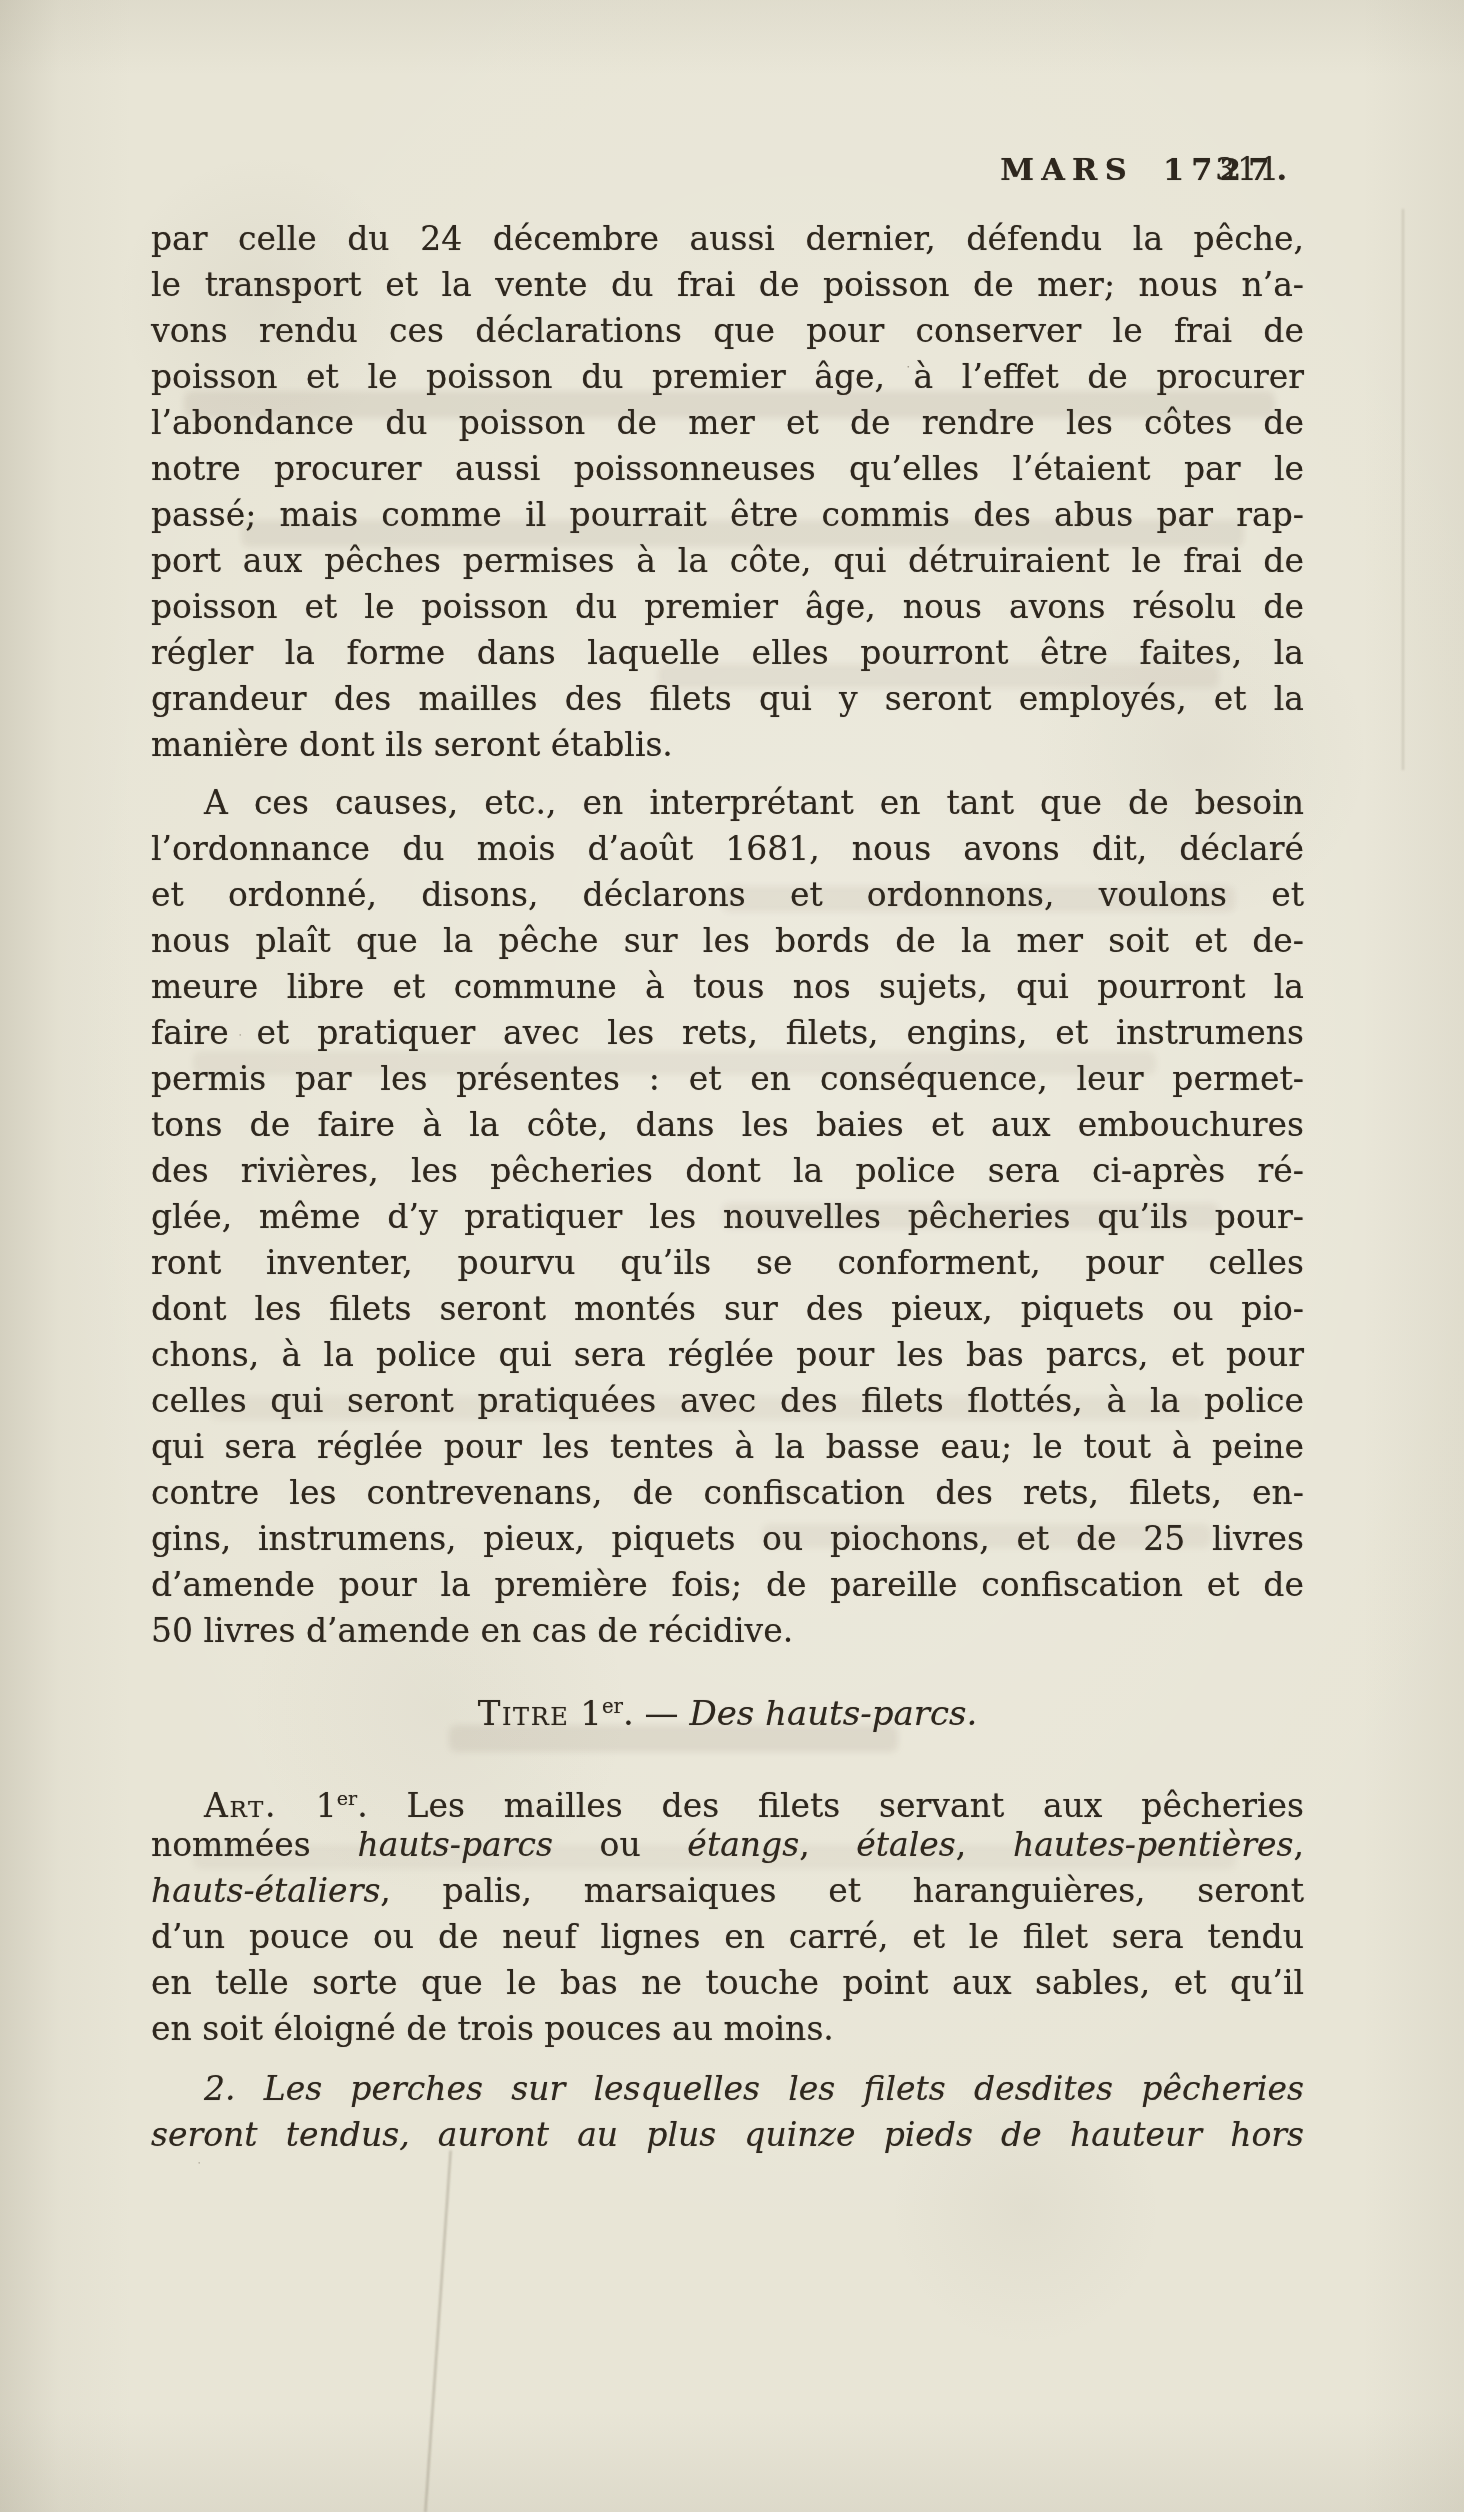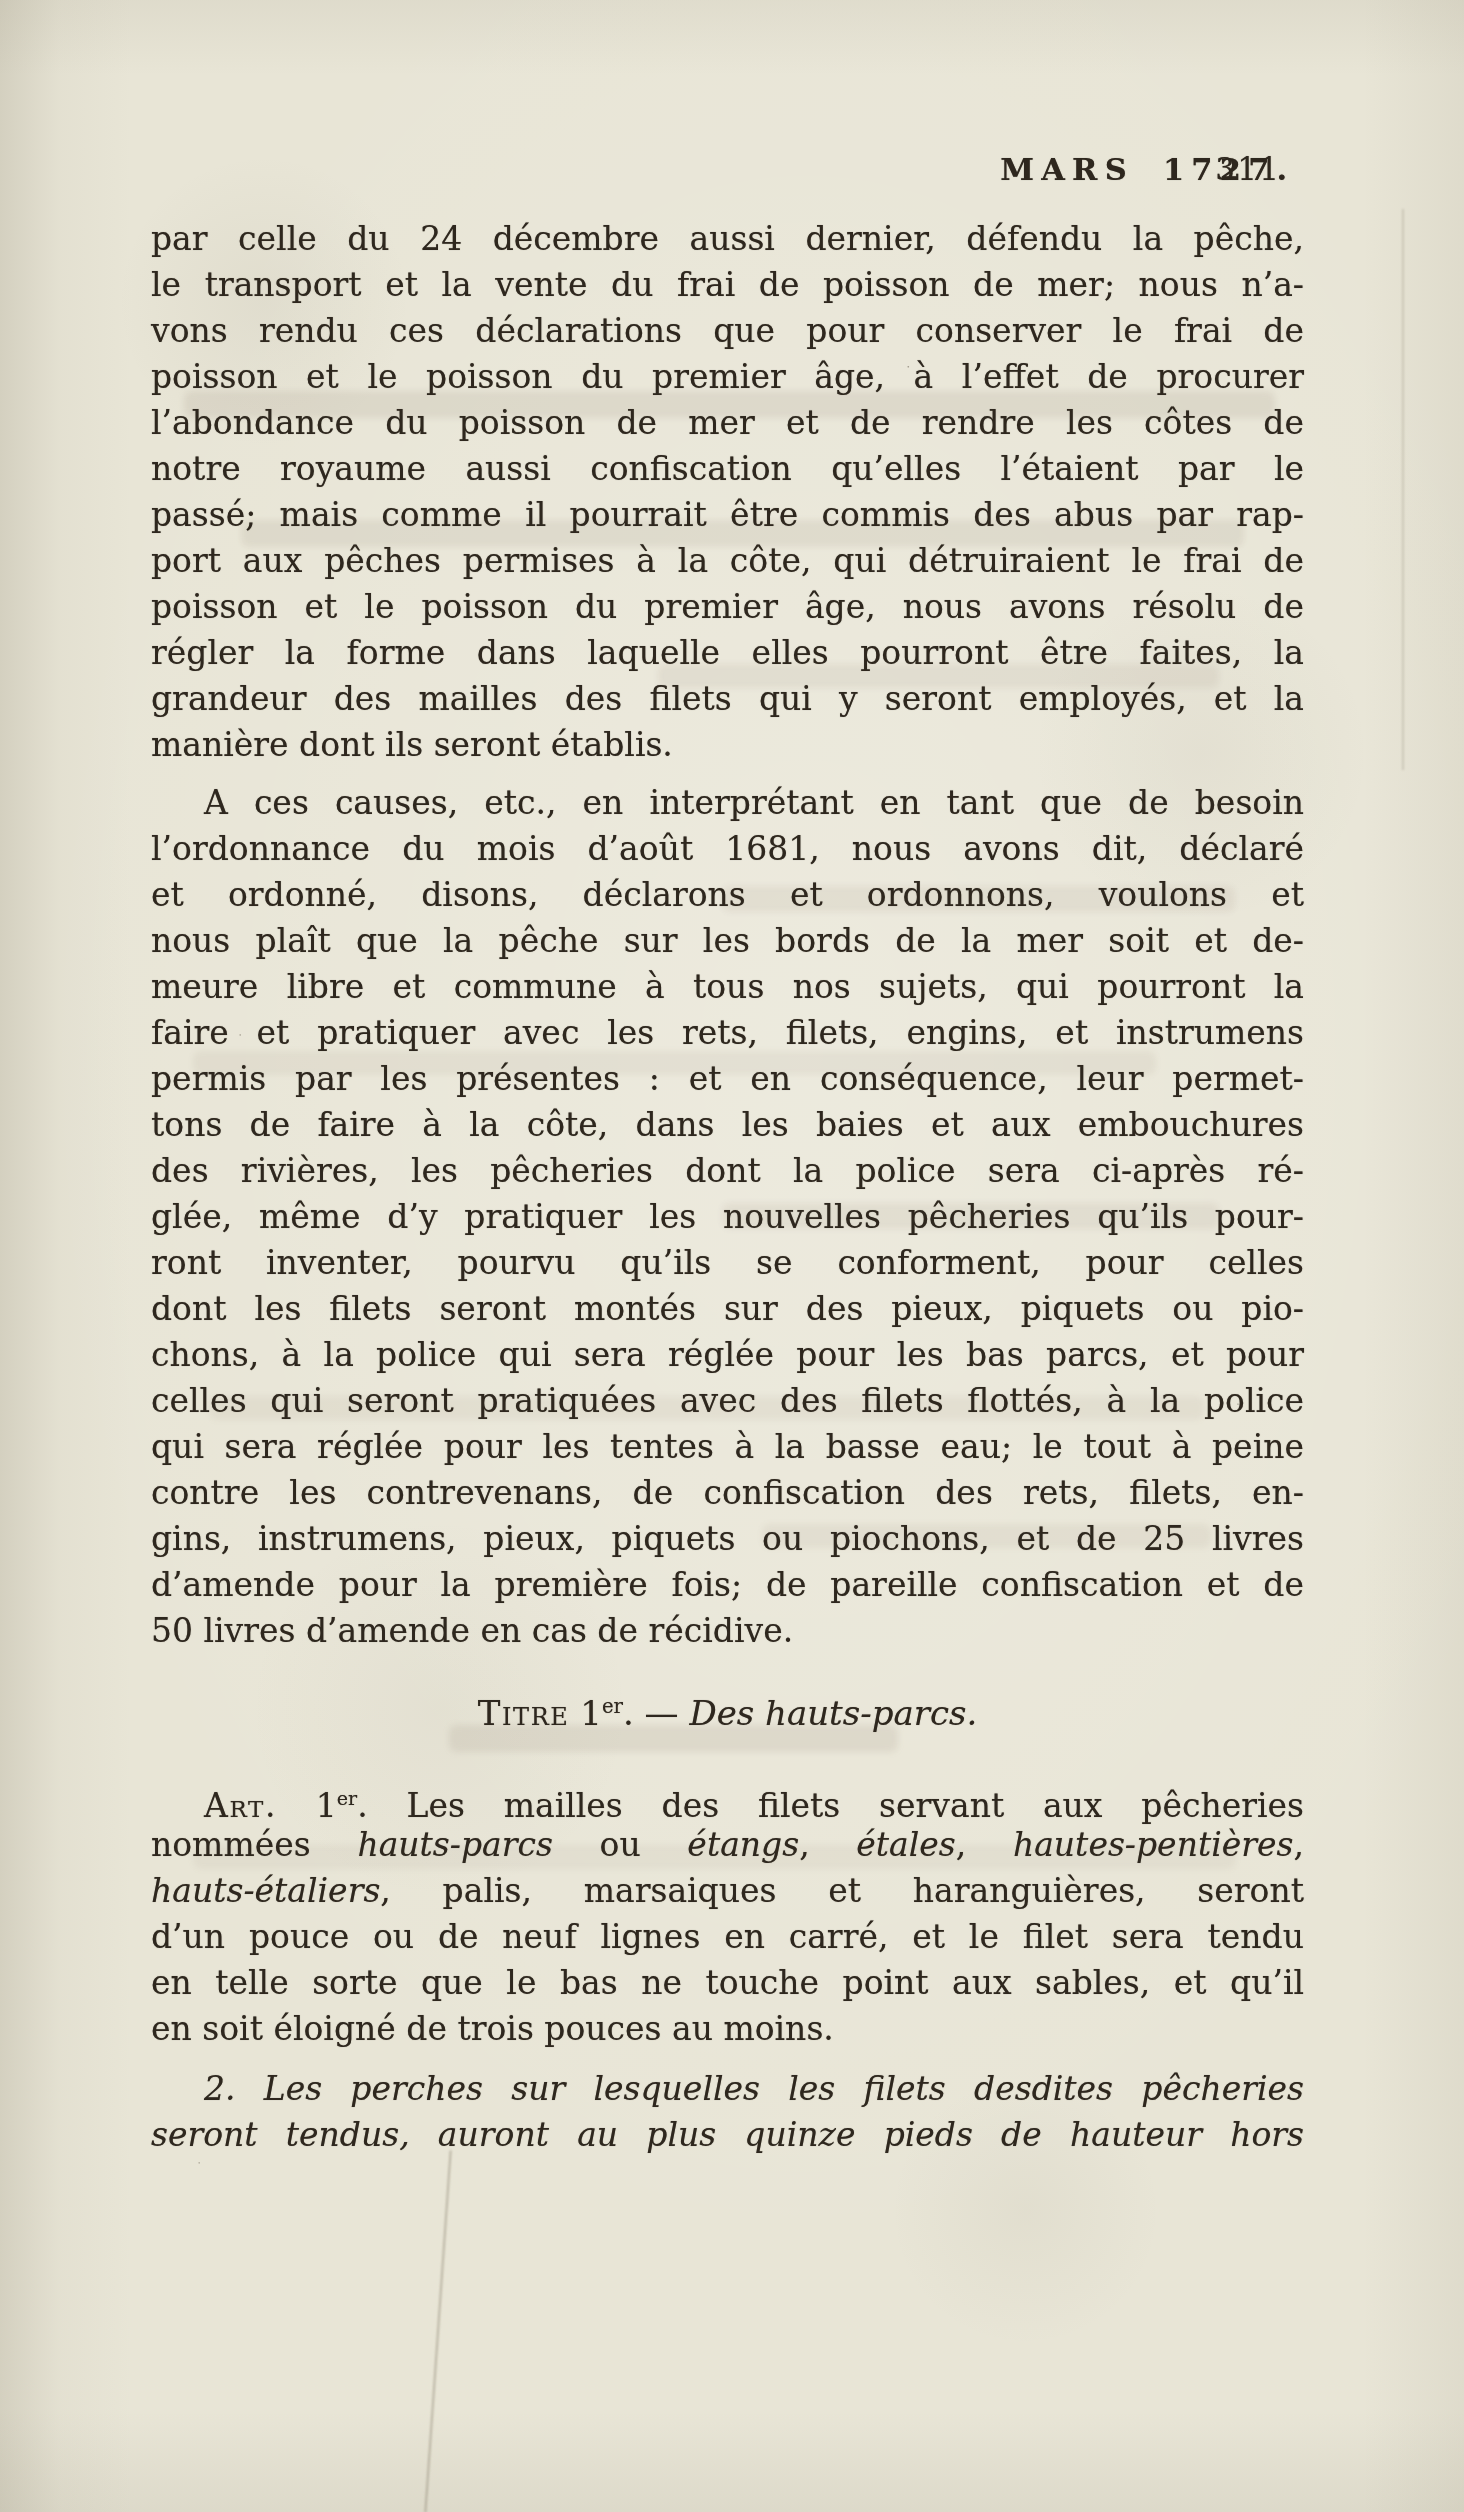--- a/index.html
+++ b/index.html
@@ -118,21 +118,21 @@
     <span class="page-number">311</span>
   </div>
 
   <div class="text-block">
       <div class="para block-0">
         <div class="line"><span>par celle du 24 décembre aussi dernier, défendu la pêche,</span></div>
         <div class="line"><span>le transport et la vente du frai de poisson de mer; nous n’a-</span></div>
         <div class="line"><span>vons rendu ces déclarations que pour conserver le frai de</span></div>
         <div class="line"><span>poisson et le poisson du premier âge, à l’effet de procurer</span></div>
         <div class="line"><span>l’abondance du poisson de mer et de rendre les côtes de</span></div>
-        <div class="line"><span>notre royaume aussi confiscation qu’elles l’étaient par le</span></div>
+        <div class="line"><span>notre procurer aussi poissonneuses qu’elles l’étaient par le</span></div>
         <div class="line"><span>passé; mais comme il pourrait être commis des abus par rap-</span></div>
         <div class="line"><span>port aux pêches permises à la côte, qui détruiraient le frai de</span></div>
         <div class="line"><span>poisson et le poisson du premier âge, nous avons résolu de</span></div>
         <div class="line"><span>régler la forme dans laquelle elles pourront être faites, la</span></div>
         <div class="line"><span>grandeur des mailles des filets qui y seront employés, et la</span></div>
         <div class="line end"><span>manière dont ils seront établis.</span></div>
       </div>
       <div class="para block-1">
         <div class="line indent"><span>A ces causes, etc., en interprétant en tant que de besoin</span></div>
         <div class="line"><span>l’ordonnance du mois d’août 1681, nous avons dit, déclaré</span></div>

